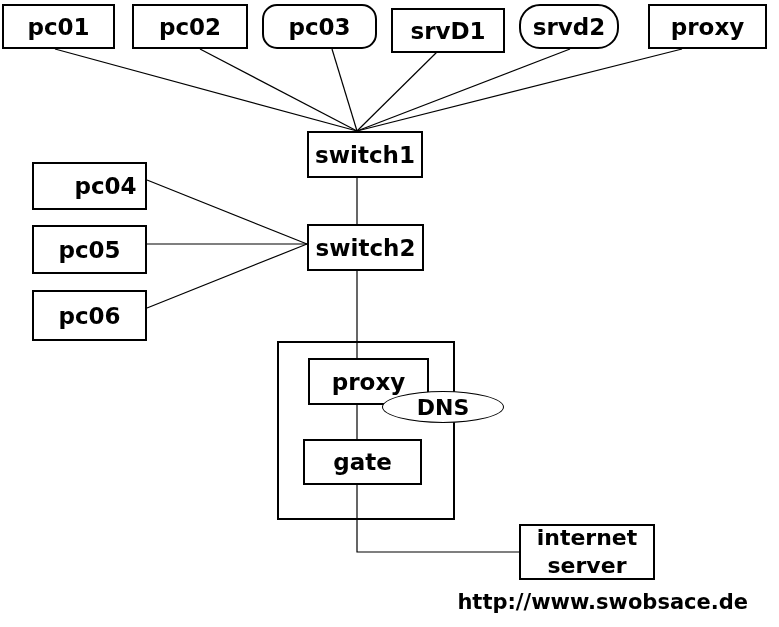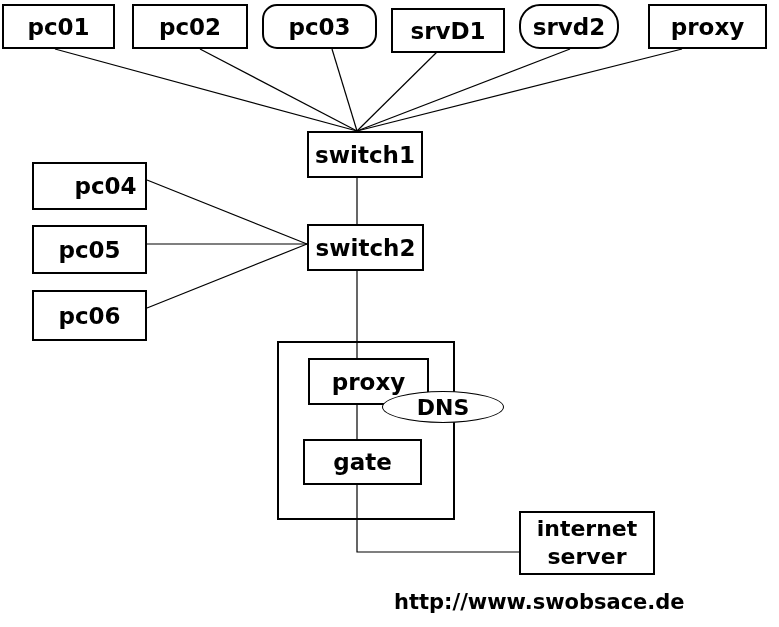--- a/index.html
+++ b/index.html
@@ -75,43 +75,44 @@
     font-size: 18px;
     z-index: 3;
   }
   .two-line {
     flex-direction: column;
     line-height: 28px;
     font-size: 22px;
   }
   .url {
     position: absolute;
-    left: 394px;
+    left: 373px;
     top: 590px;
     width: 375px;
+    text-align: right;
     font-weight: bold;
     font-size: 21px;
     z-index: 3;
     white-space: nowrap;
   }
   
   .n-pc01   { left: 2px;   top: 4px;   width: 113px; height: 45px; }
   .n-pc02   { left: 132px; top: 4px;   width: 116px; height: 45px; }
   .n-pc03   { left: 262px; top: 4px;   width: 115px; height: 45px; border-radius: 15px; }
   .n-srvD1  { left: 391px; top: 8px;   width: 114px; height: 45px; }
   .n-srvd2  { left: 519px; top: 4px;   width: 100px; height: 45px; border-radius: 21px; }
   .n-nagios { left: 648px; top: 4px;   width: 119px; height: 45px; }
   .n-switch1{ left: 307px; top: 131px; width: 116px; height: 47px; }
   .n-pc04   { left: 32px;  top: 162px; width: 115px; height: 48px; padding-left: 32px; }
   .n-pc05   { left: 32px;  top: 225px; width: 115px; height: 49px; }
   .n-pc06   { left: 32px;  top: 290px; width: 115px; height: 51px; }
   .n-switch2{ left: 307px; top: 224px; width: 117px; height: 47px; }
   .n-proxy  { left: 308px; top: 358px; width: 121px; height: 47px; }
   .n-gate   { left: 303px; top: 439px; width: 119px; height: 46px; }
-  .n-inet   { left: 519px; top: 511px; width: 136px; height: 64px; }
+  .n-inet   { left: 519px; top: 524px; width: 136px; height: 56px; }
   .z-firewall { left: 277px; top: 341px; width: 178px; height: 179px; }
 </style>
 </head>
 <body>
 
 <div class="stage">
 
   <div class="zone z-firewall"></div>
 
   <svg class="wires" width="779" height="627" viewBox="0 0 779 627">

